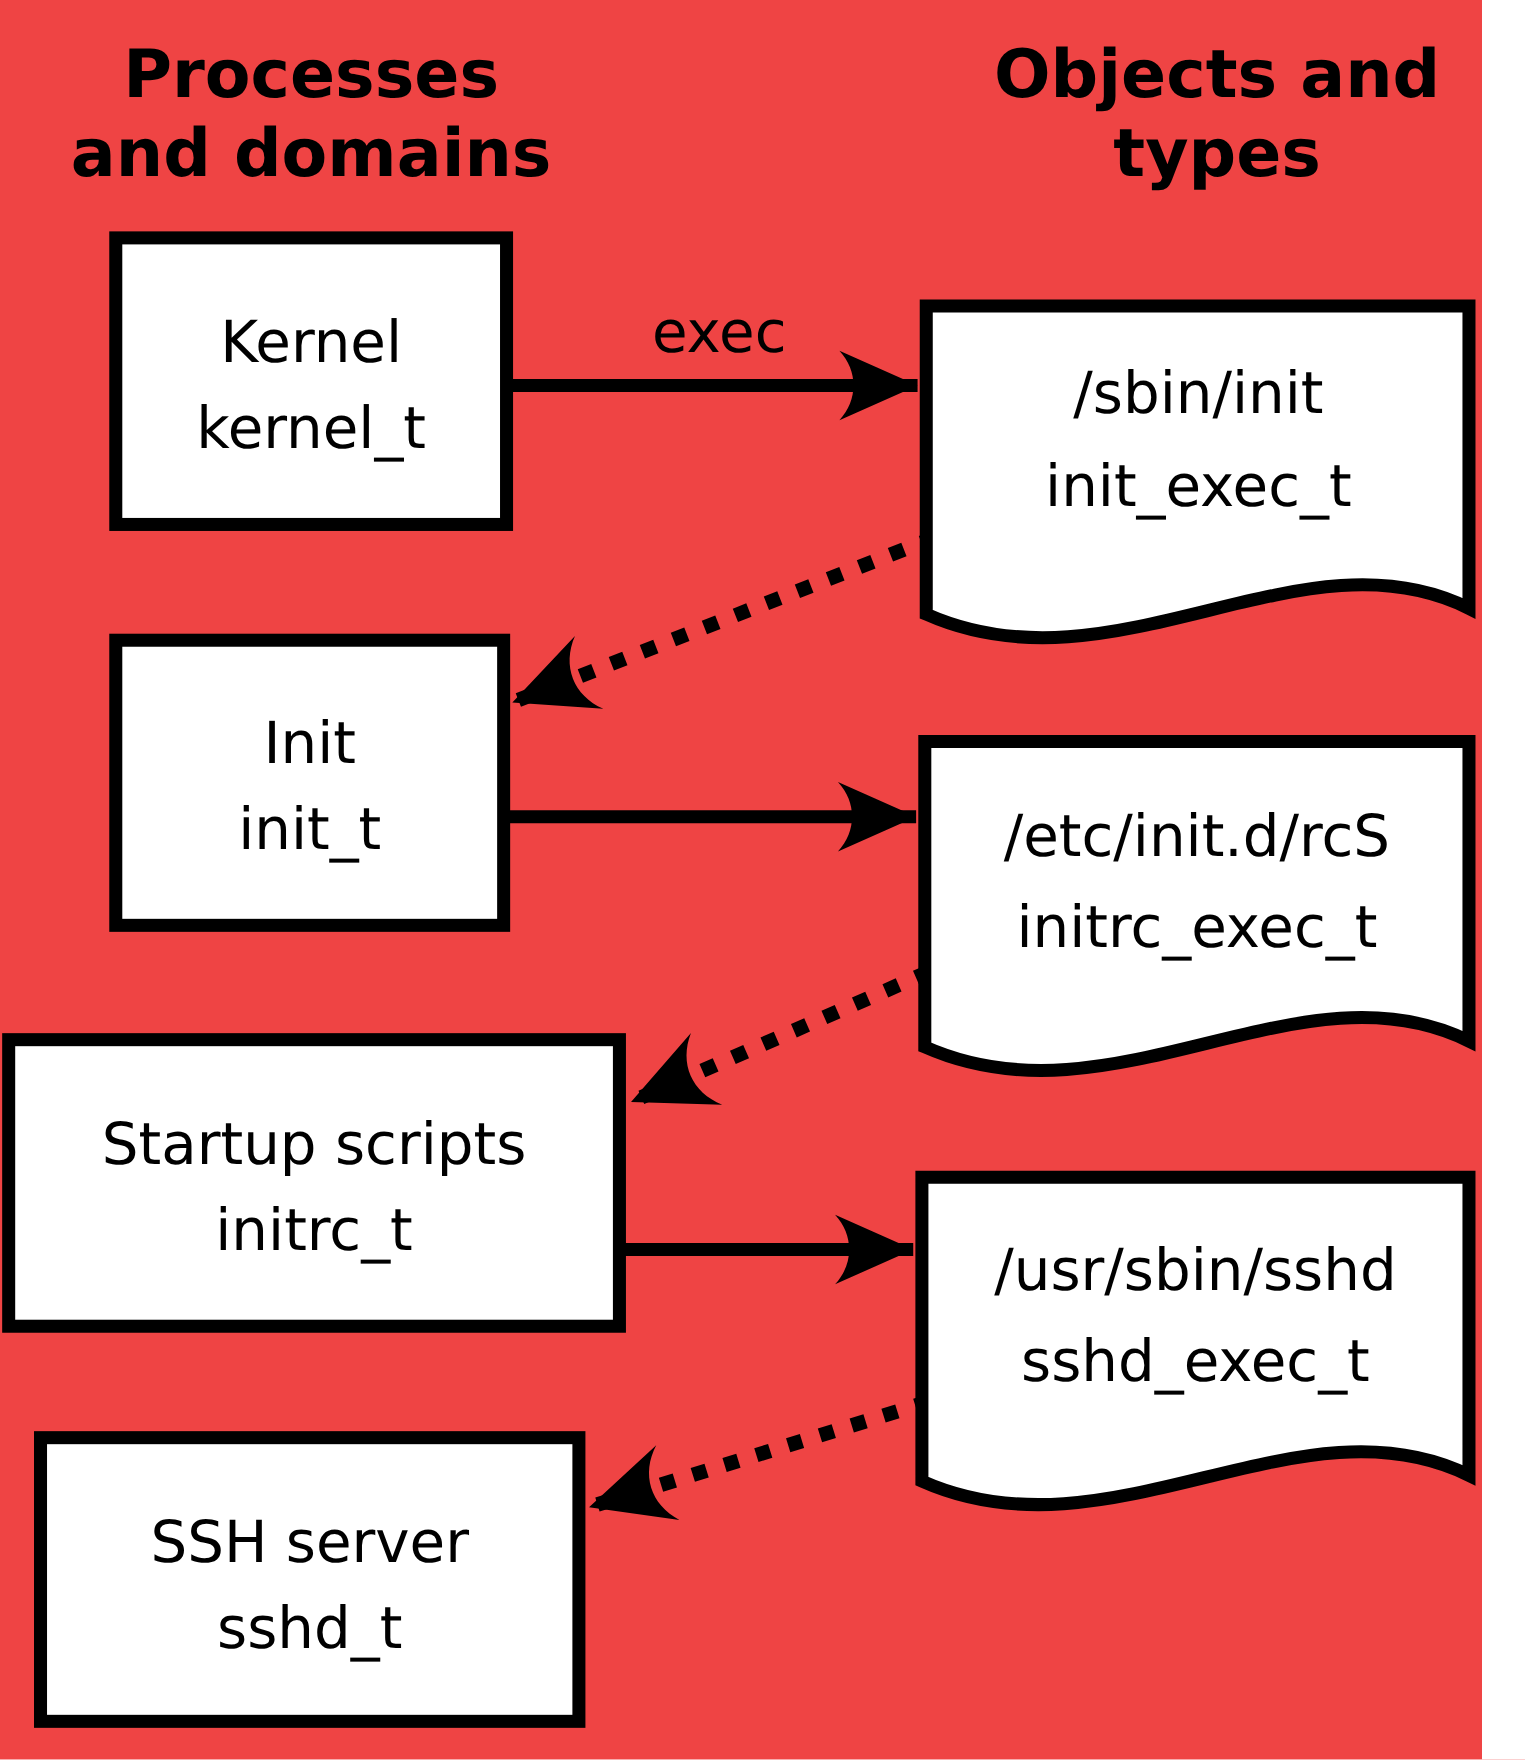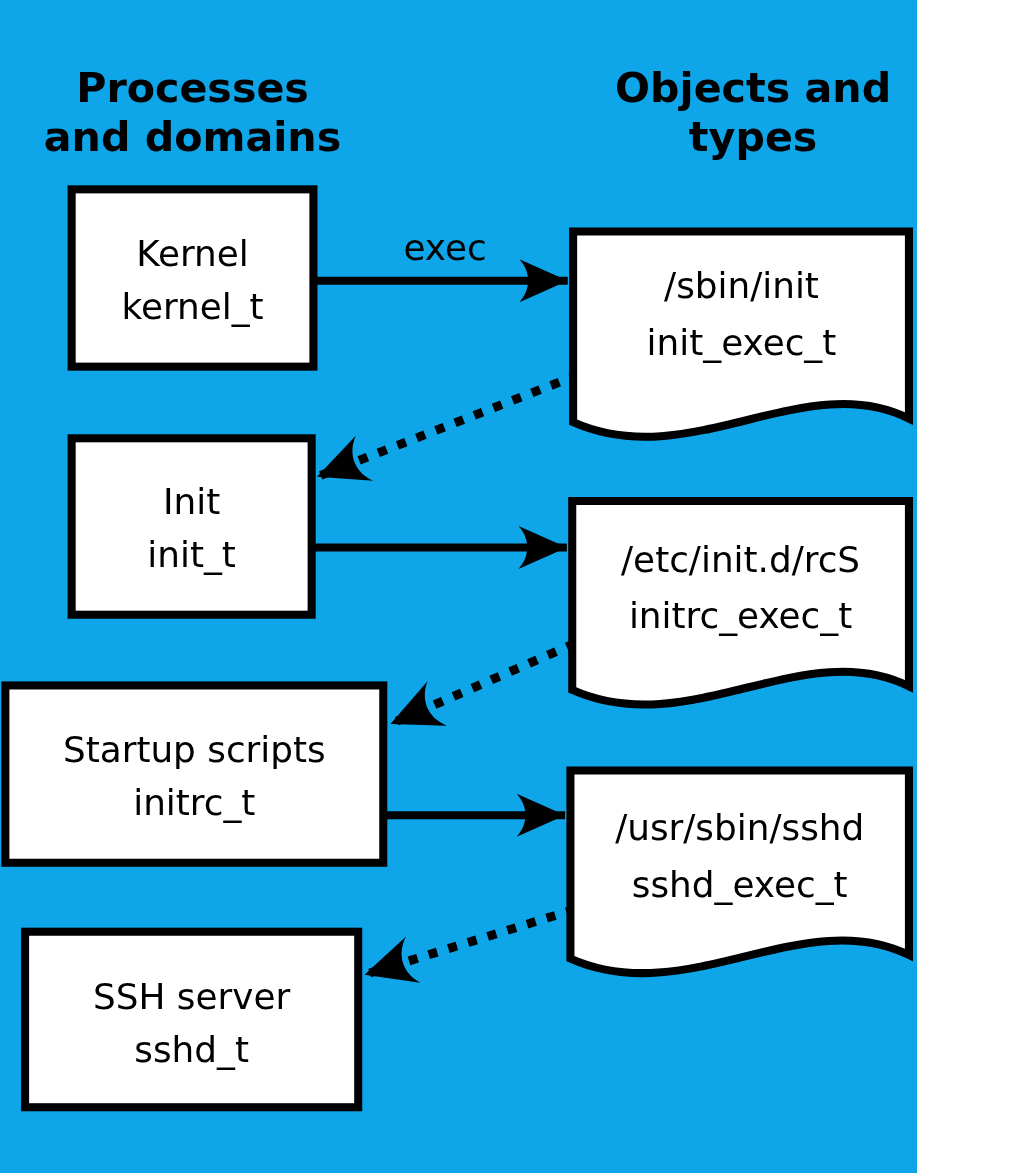--- a/index.html
+++ b/index.html
@@ -2,23 +2,23 @@
 <html><head>
 <meta charset="utf-8">
 <style>
   html, body {
     margin: 0;
     padding: 0;
     background: #ffffff;
   }
   .stage {
     position: relative;
-    width: 917px;
+    width: 988px;
     height: 1173px;
-    background: #0ea5e9;
+    background: #ef4444;
     overflow: hidden;
     text-align: right;
   }
   svg {
     display: block;
     width: 100%;
     height: 100%;
     font-family: "DejaVu Sans", "Liberation Sans", sans-serif;
   }
   .shape {

